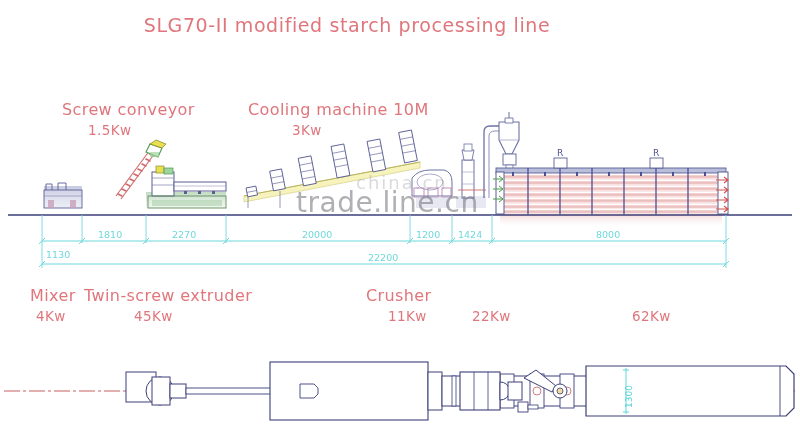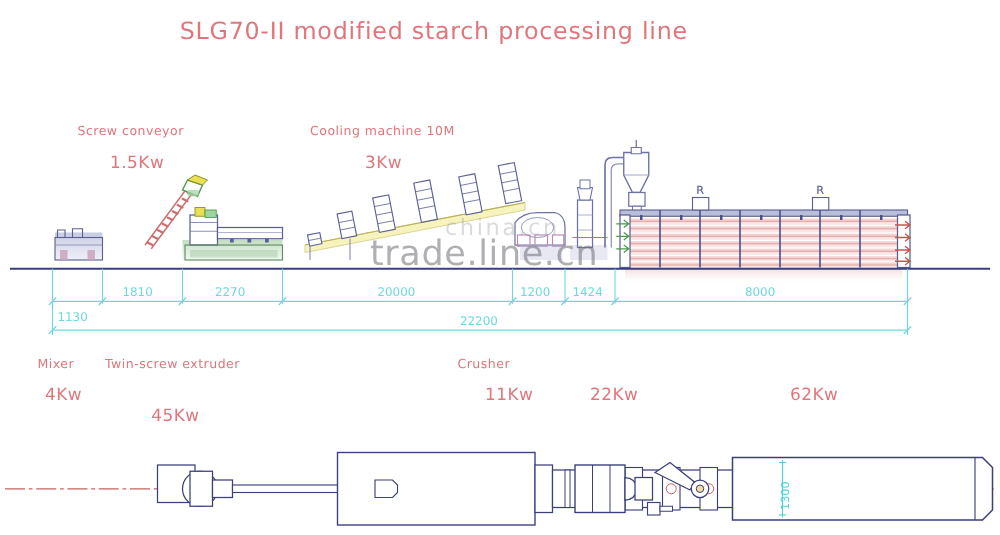--- a/index.html
+++ b/index.html
@@ -28,21 +28,21 @@
     white-space: nowrap;
     letter-spacing: .4px;
   }
   #title {
     left: 0; right: 0; top: 14px;
     text-align: center;
     font-size: 19px;
     color: #e0767c;
     letter-spacing: .6px;
   }
-  .eq-name { font-size: 10px; }
+  .eq-name { font-size: 16px; }
   .eq-pow  { font-size: 13.5px; }
   .dim {
     position: absolute;
     color: #6fd8dc;
     font-size: 9.5px;
     white-space: nowrap;
     font-family: "DejaVu Sans", "Liberation Sans", sans-serif;
   }
   .dim-v {
     position: absolute;
@@ -388,21 +388,21 @@
   <div class="lbl eq-name" style="left:62px; top:100px;">Screw conveyor</div>
   <div class="lbl eq-pow" style="left:88px; top:122px;">1.5Kw</div>
 
   <div class="lbl eq-name" style="left:248px; top:100px;">Cooling machine 10M</div>
   <div class="lbl eq-pow" style="left:292px; top:122px;">3Kw</div>
 
   <div class="lbl eq-name" style="left:30px; top:286px;">Mixer</div>
   <div class="lbl eq-pow" style="left:36px; top:308px;">4Kw</div>
 
   <div class="lbl eq-name" style="left:84px; top:286px;">Twin-screw extruder</div>
-  <div class="lbl eq-pow" style="left:121px; top:308px;margin-top:17px;">45Kw</div>
+  <div class="lbl eq-pow" style="left:134px; top:308px;">45Kw</div>
 
   <div class="lbl eq-name" style="left:366px; top:286px;">Crusher</div>
   <div class="lbl eq-pow" style="left:388px; top:308px;">11Kw</div>
 
   <div class="lbl eq-pow" style="left:472px; top:308px;">22Kw</div>
 
   <div class="lbl eq-pow" style="left:632px; top:308px;">62Kw</div>
 
   <div class="dim" style="left:46px; top:217px;margin-top:32px;">1130</div>
   <div class="dim" style="left:98px; top:229px;">1810</div>

